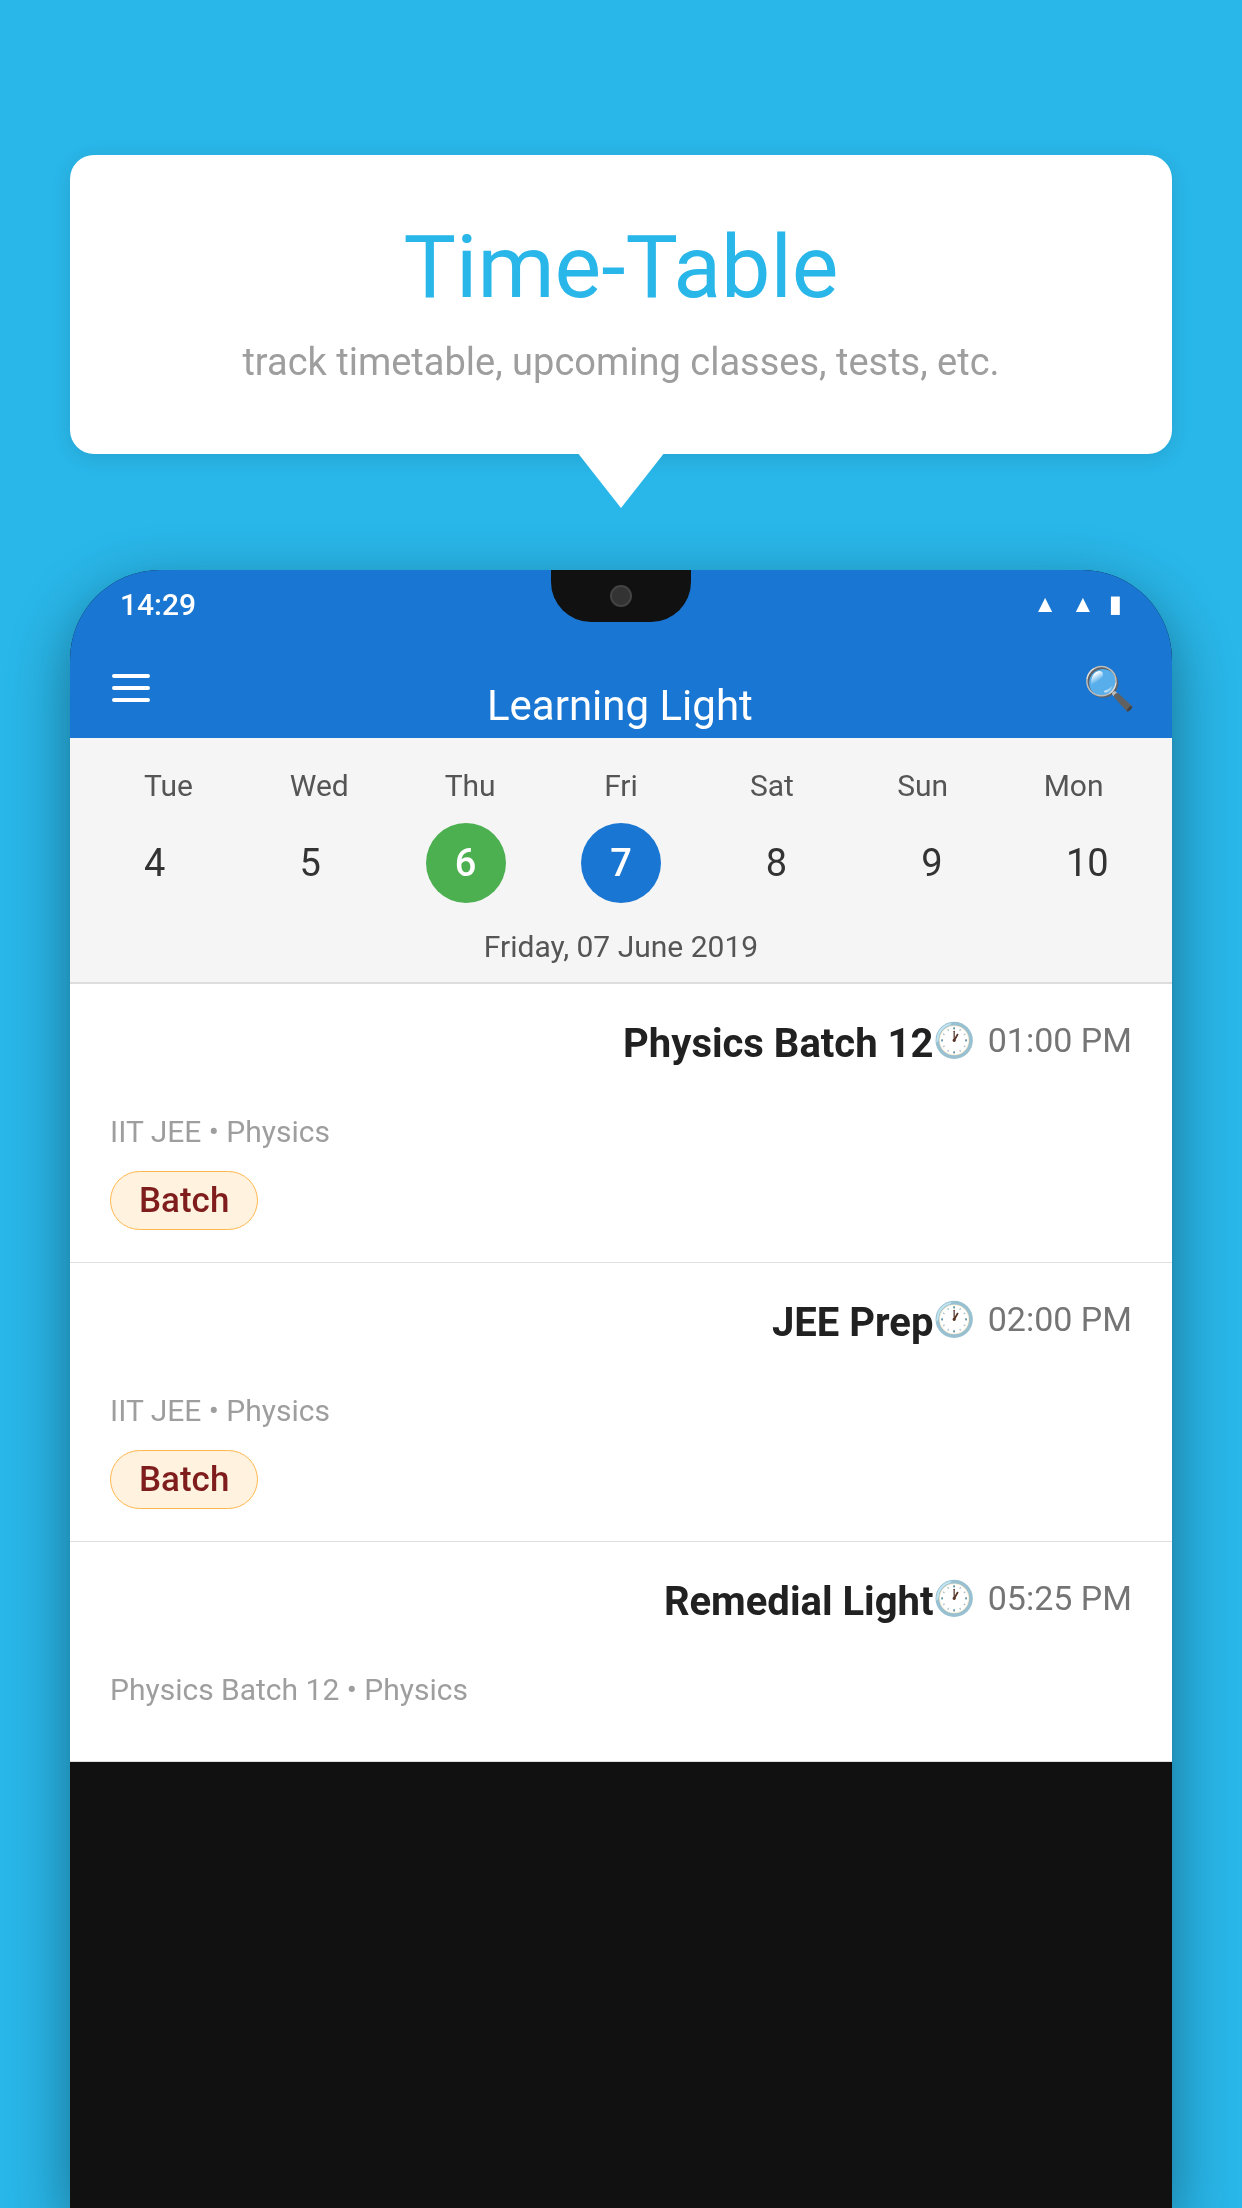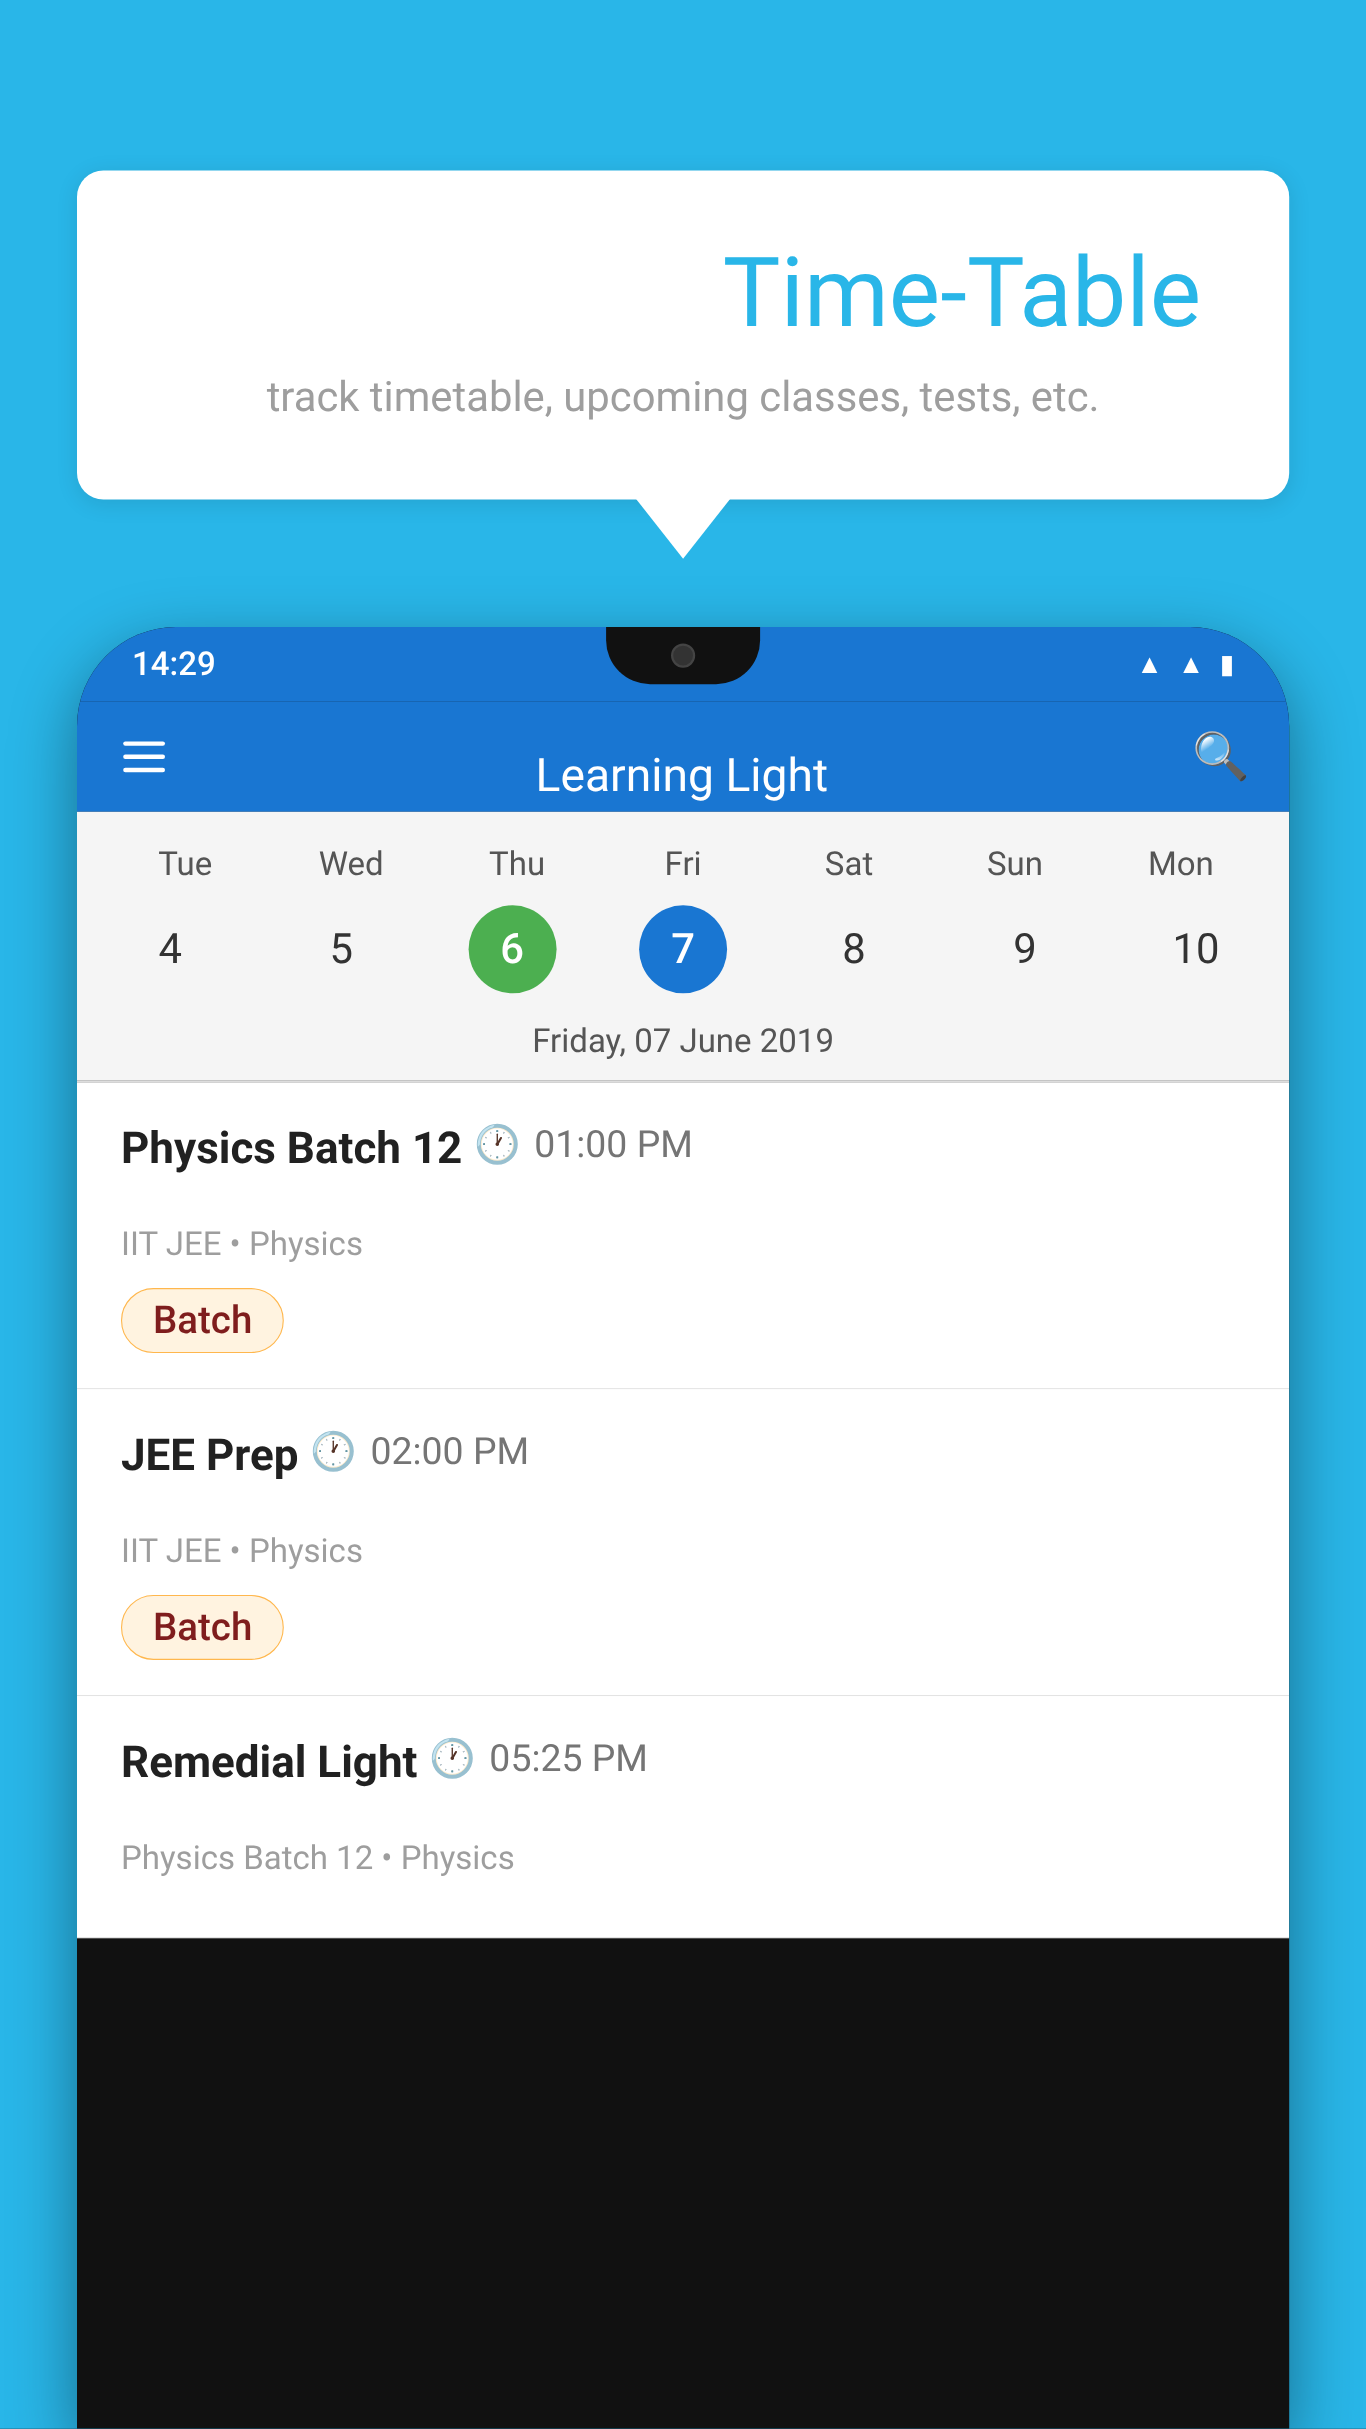--- a/index.html
+++ b/index.html
@@ -46,21 +46,20 @@
       border-left: 44px solid transparent;
       border-right: 44px solid transparent;
       border-top: 56px solid #fff;
     }
 
     .bubble-title {
       font-size: 88px;
       color: #29B6E8;
       font-weight: 400;
       margin-bottom: 22px;
-      text-align: right;
     }
 
     .bubble-subtitle {
       font-size: 38px;
       color: #9e9e9e;
       font-weight: 400;
     }
 
     
     .phone-frame {
@@ -244,24 +243,23 @@
     }
 
     .schedule-item {
       padding: 36px 40px 32px;
       border-bottom: 1px solid #e0e0e0;
       background: #fff;
     }
 
     .schedule-item-header {
       display: flex;
-      justify-content: flex-start;
+      justify-content: flex-end;
       align-items: flex-start;
       margin-bottom: 12px;
-      gap: 11px;
     }
 
     .schedule-title {
       font-size: 40px;
       font-weight: 700;
       color: #212121;
     }
 
     .schedule-time {
       display: flex;

